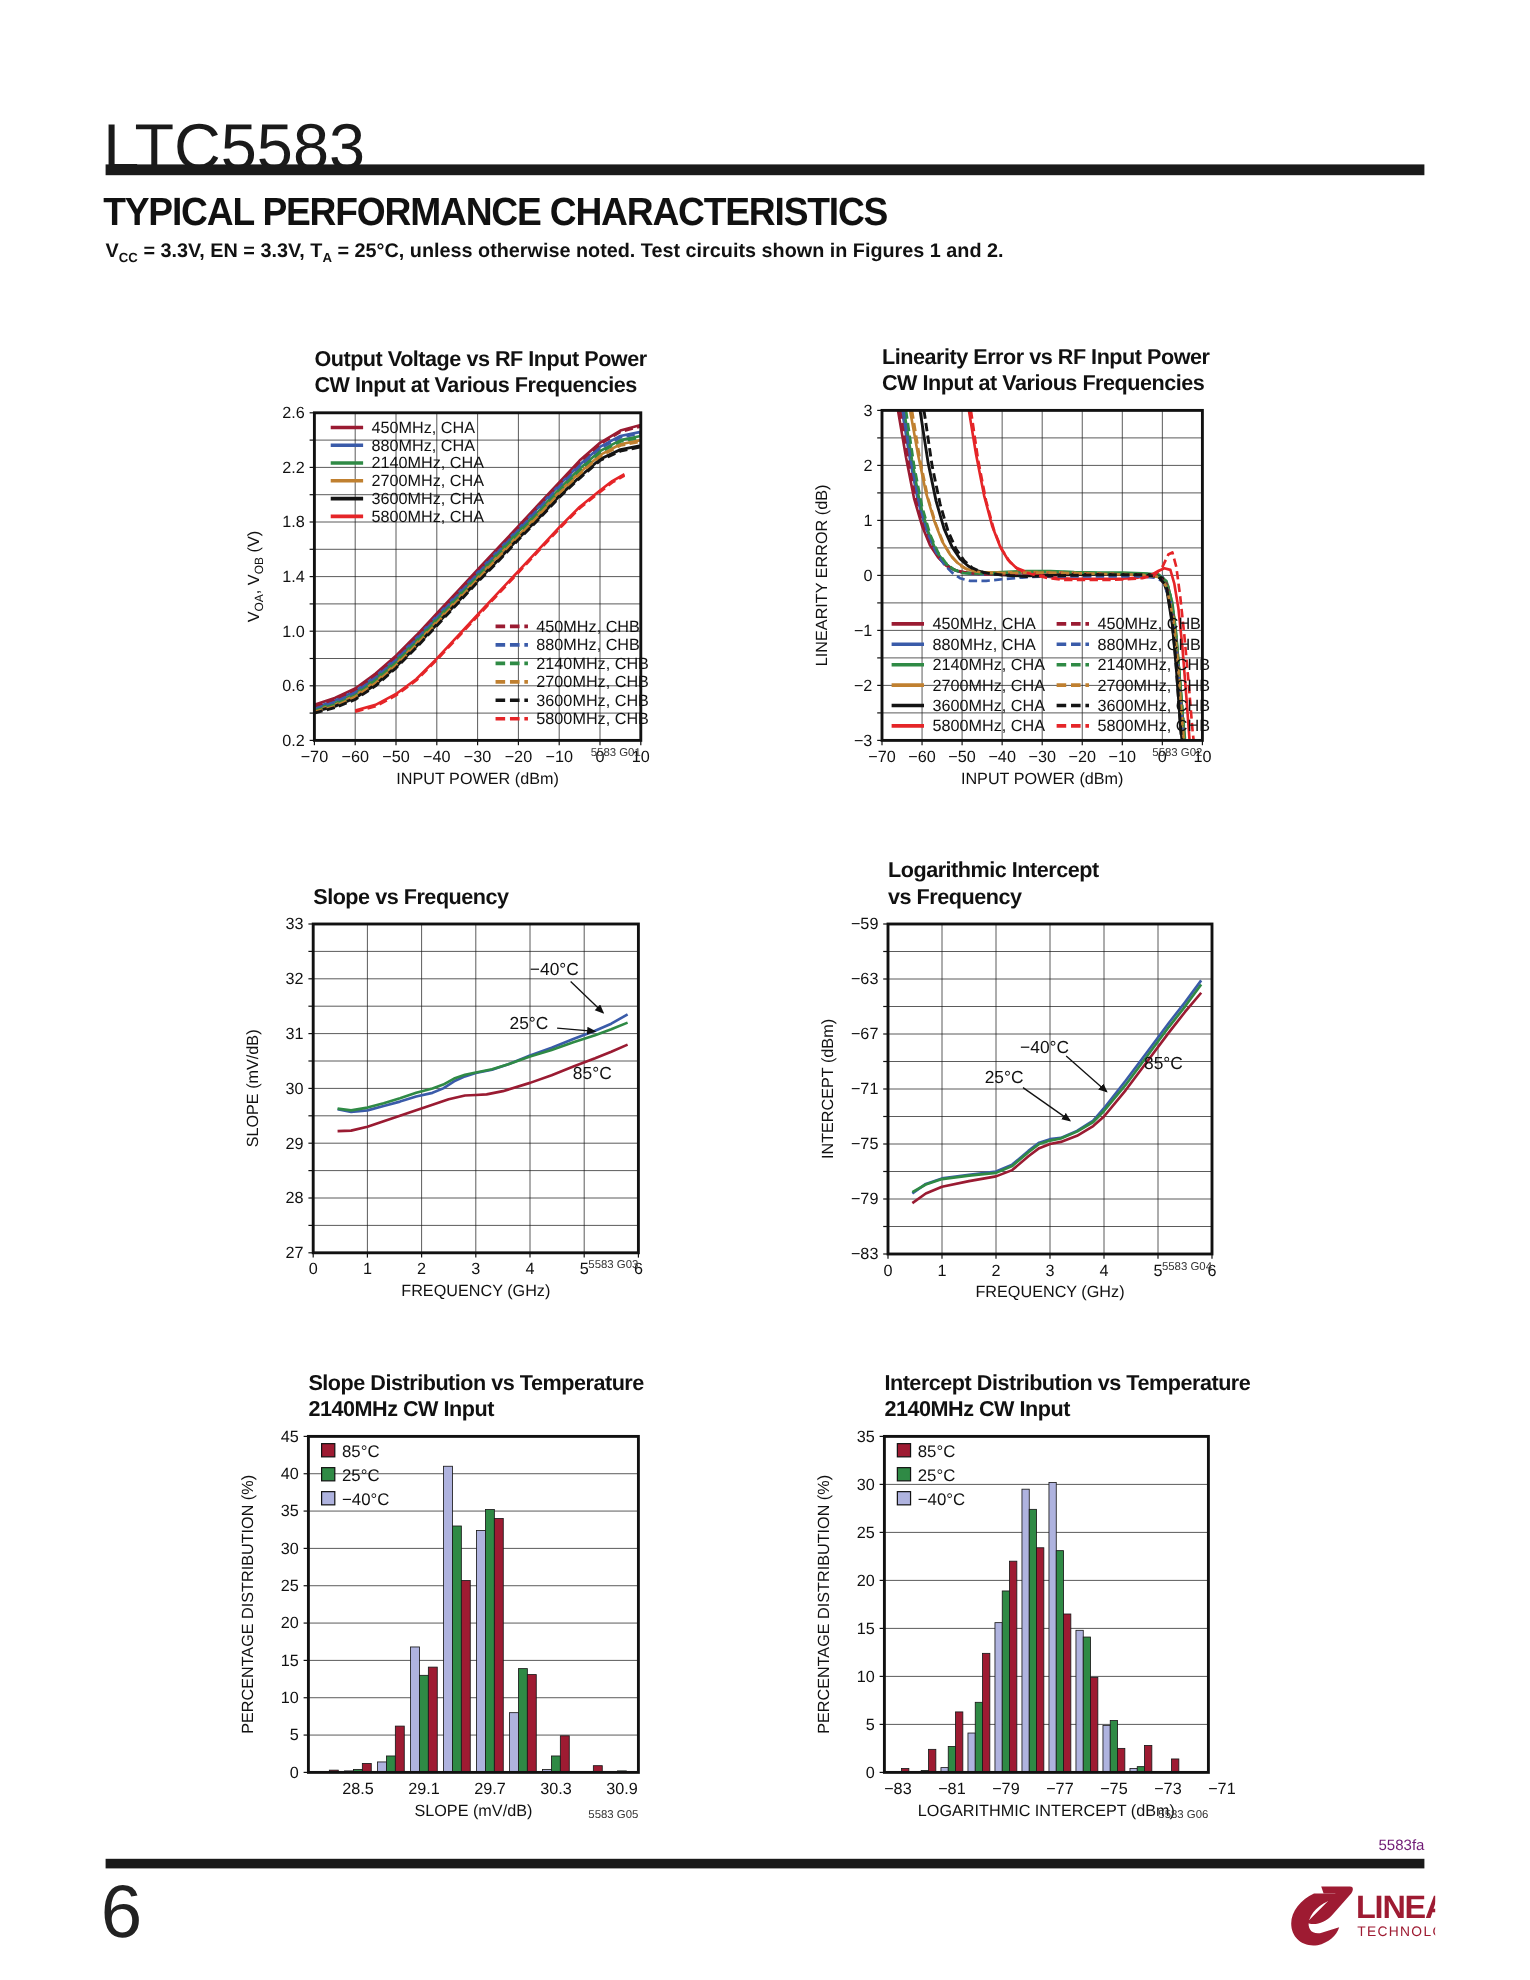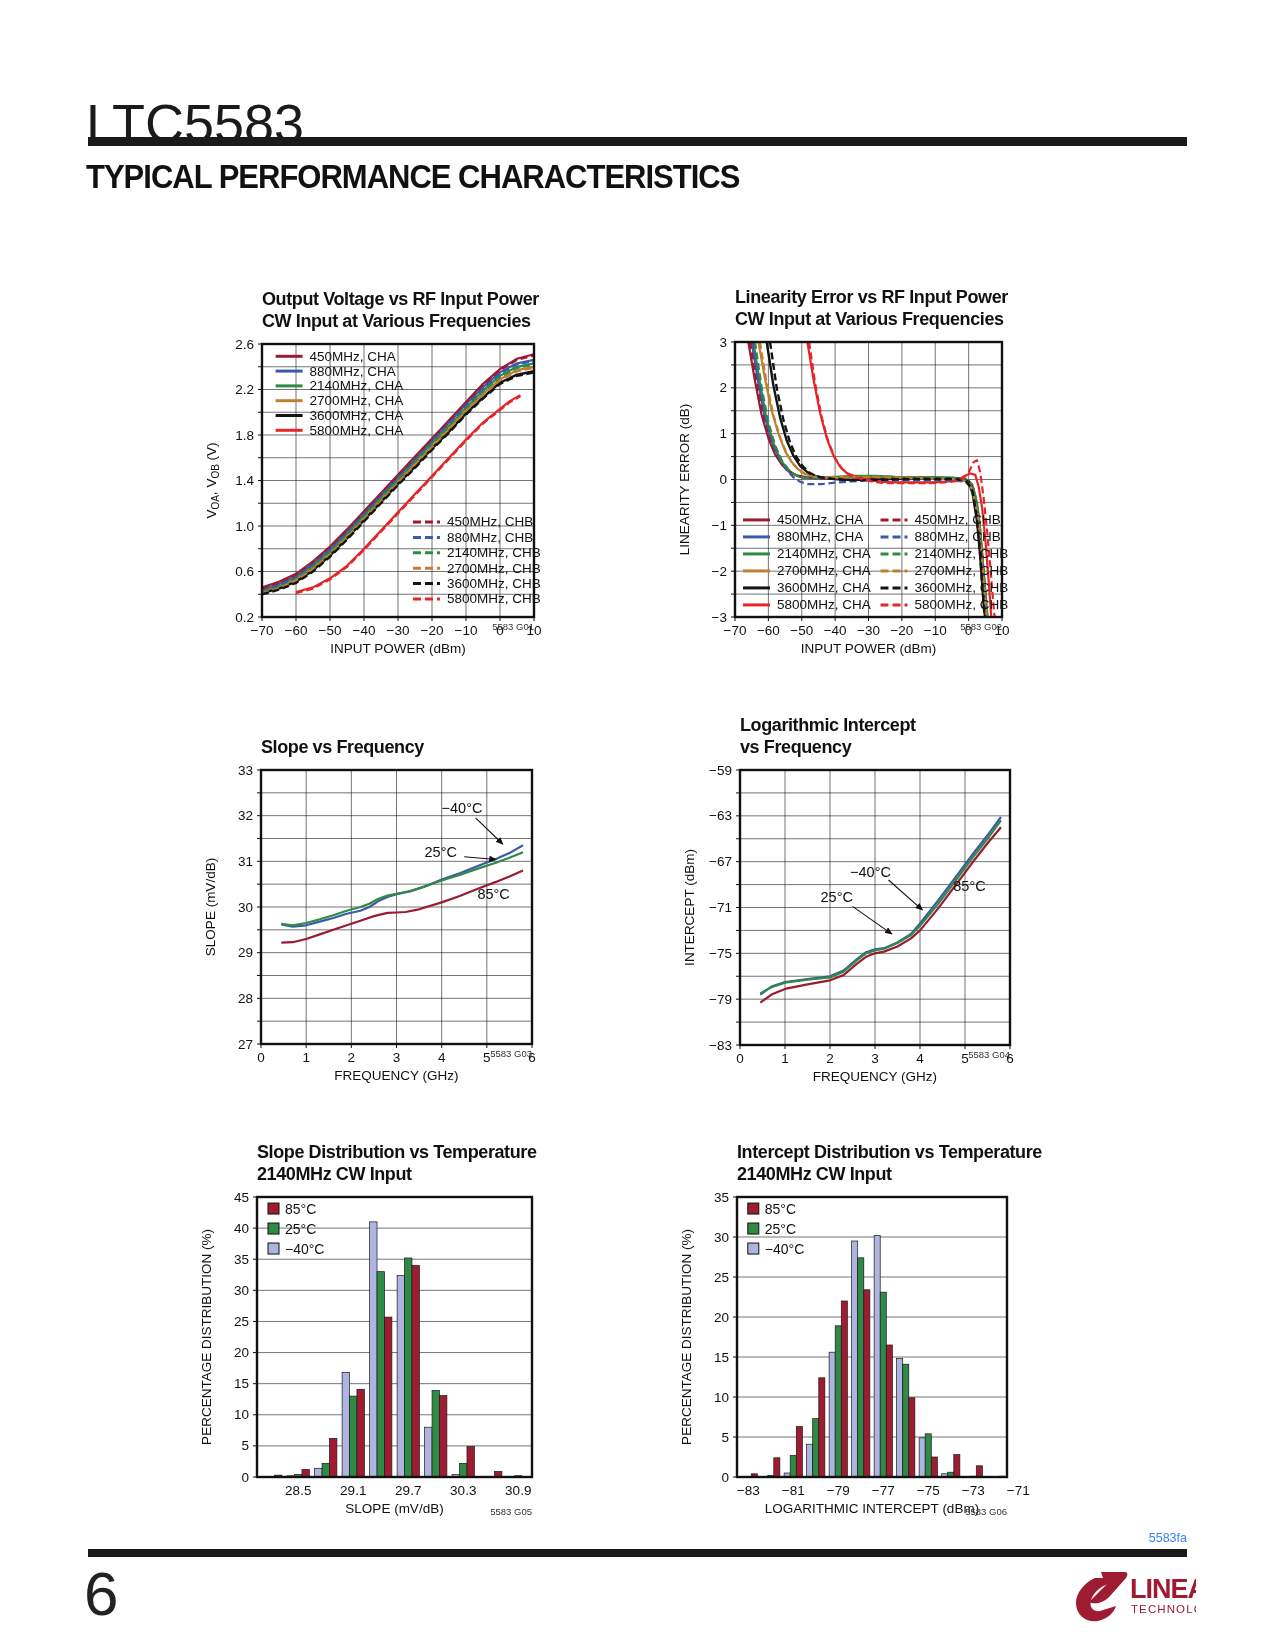--- a/index.html
+++ b/index.html
@@ -5,33 +5,34 @@
   html,body{margin:0;padding:0;background:#e8e8e8;}
   .page{position:relative;width:1275px;height:1650px;background:#ffffff;margin:0 auto;
         font-family:"Liberation Sans",sans-serif;color:#111;overflow:hidden;}
   .abs{position:absolute;}
   .part-number{left:86px;top:92px;font-size:54px;font-weight:400;letter-spacing:0px;color:#1a1a1a;}
   .top-rule{left:88px;top:137px;width:1099px;height:9px;background:#1a1a1a;}
   .section-title{left:86px;top:158px;font-size:31px;font-weight:800;letter-spacing:-1px;
                  transform:scaleY(1.06);transform-origin:left top;color:#111;}
   .conditions{left:88px;top:200px;font-size:16.5px;font-weight:700;color:#111;}
   .conditions sub{font-size:11px;}
-  .doc-code{right:88px;top:1531px;font-size:12.5px;color:#3b82f6;}
+  .doc-code{right:88px;top:1531px;font-size:12.5px;color:#701a75;}
   .bottom-rule{left:88px;top:1549px;width:1099px;height:8px;background:#1a1a1a;}
   .page-number{left:84px;top:1558px;font-size:62px;font-weight:400;color:#222;}
   #charts svg{position:absolute;overflow:visible;}
   text{font-family:"Liberation Sans",sans-serif;}
 </style>
 </head>
 <body>
 
 <div class="page">
   <div class="abs part-number">LTC5583</div>
   <div class="abs top-rule"></div>
   <div class="abs section-title">TYPICAL PERFORMANCE CHARACTERISTICS</div>
+  <div class="abs conditions"><span>V</span><sub>CC</sub><span> = 3.3V, EN = 3.3V, T</span><sub>A</sub><span> = 25°C, unless otherwise noted. Test circuits shown in Figures 1 and 2.</span></div>
 
   <div id="charts">
       <svg width="370" height="412" viewBox="0 0 370 412" style="left:198px;top:263px">
         <text x="64" y="42" fill="#111" font-size="18" font-weight="bold" letter-spacing="-0.4">Output Voltage vs RF Input Power</text>
         <text x="64" y="64" fill="#111" font-size="18" font-weight="bold" letter-spacing="-0.4">CW Input at Various Frequencies</text>
         <g stroke="#1a1a1a" stroke-width="0.6">
           <line x1="64" y1="354" x2="336" y2="354"></line>
           <line x1="64" y1="331.25" x2="336" y2="331.25"></line>
           <line x1="64" y1="308.5" x2="336" y2="308.5"></line>
           <line x1="64" y1="285.75" x2="336" y2="285.75"></line>

